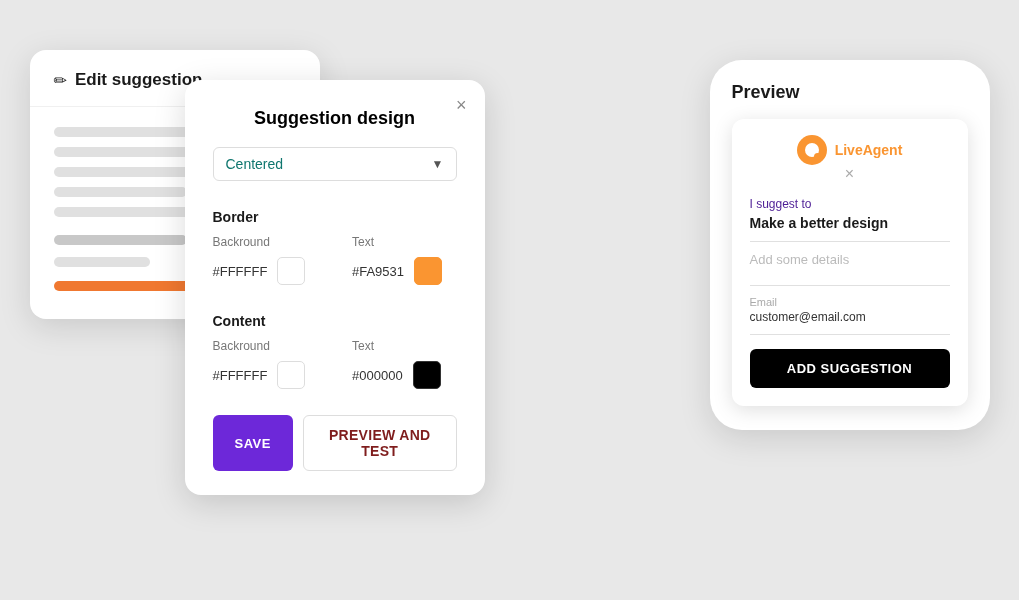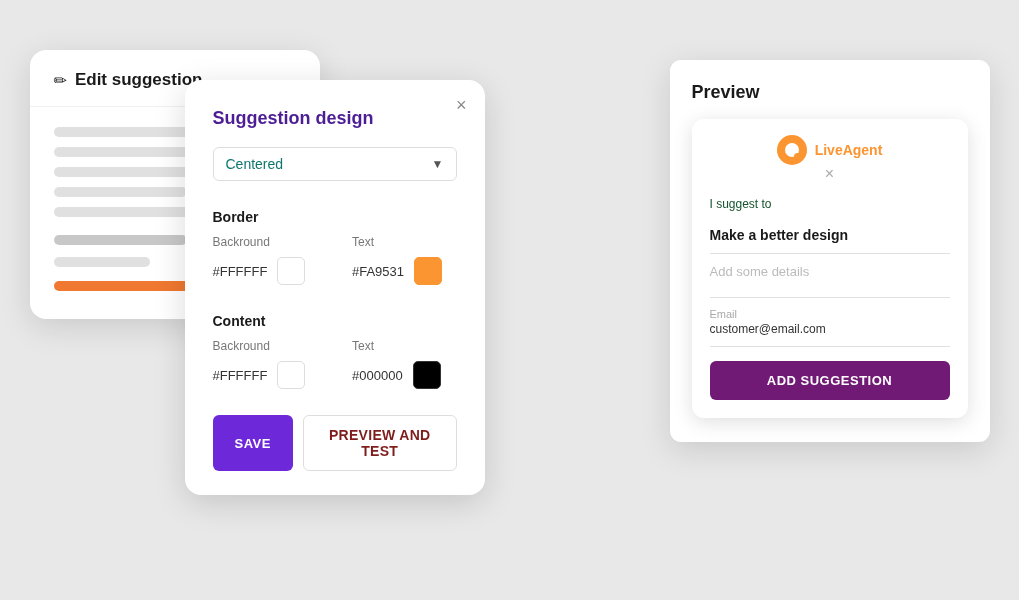--- a/index.html
+++ b/index.html
@@ -95,22 +95,23 @@
       background: none;
       border: none;
       font-size: 18px;
       color: #888;
       cursor: pointer;
       line-height: 1;
     }
     .card-mid-title {
       font-size: 18px;
       font-weight: 700;
-      color: #4c1d95;
+      color: #000000;
       margin-bottom: 18px;
+      text-align: center;
     }
     .dropdown-row {
       display: flex;
       align-items: center;
       border: 1px solid #ddd;
       border-radius: 6px;
       padding: 8px 12px;
       margin-bottom: 22px;
       cursor: pointer;
     }
@@ -193,23 +194,23 @@
       font-weight: 600;
       cursor: pointer;
       letter-spacing: 0.3px;
     }
 
     
     .card-right {
       position: absolute;
       right: 0;
       top: 30px;
-      width: 320px;
-      background: #fff;
-      border-radius: 11px;
+      width: 280px;
+      background: #fff;
+      border-radius: 32px;
       box-shadow: 0 8px 32px rgba(0,0,0,0.13);
       padding: 22px 22px 24px;
       z-index: 2;
     }
     .card-right-title {
       font-size: 18px;
       font-weight: 700;
       color: #1a1a1a;
       margin-bottom: 16px;
     }
@@ -270,22 +271,22 @@
     }
     .widget-close {
       background: none;
       border: none;
       font-size: 16px;
       color: #aaa;
       cursor: pointer;
     }
     .widget-suggest-label {
       font-size: 12px;
-      color: #14532d;
-      margin-bottom: 16px;
+      color: #4c1d95;
+      margin-bottom: 4px;
     }
     .widget-suggest-value {
       font-size: 14px;
       font-weight: 600;
       color: #1a1a1a;
       padding-bottom: 10px;
       border-bottom: 1.5px solid #e0e0e0;
       margin-bottom: 10px;
     }
     .widget-input-placeholder {
@@ -302,21 +303,21 @@
     }
     .widget-email-value {
       font-size: 12px;
       color: #333;
       padding-bottom: 10px;
       border-bottom: 1.5px solid #e0e0e0;
       margin-bottom: 14px;
     }
     .btn-add-suggestion {
       width: 100%;
-      background: #701a75;
+      background: #000000;
       color: #fff;
       border: none;
       border-radius: 6px;
       padding: 12px;
       font-size: 13px;
       font-weight: 700;
       cursor: pointer;
       letter-spacing: 0.5px;
     }
   </style>

